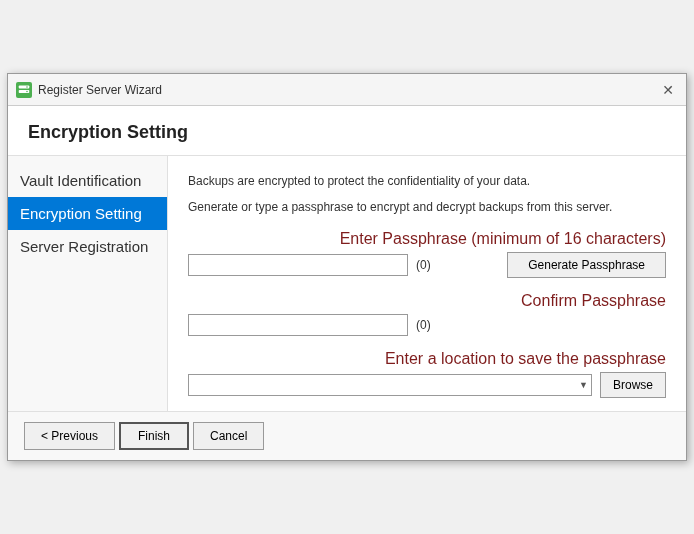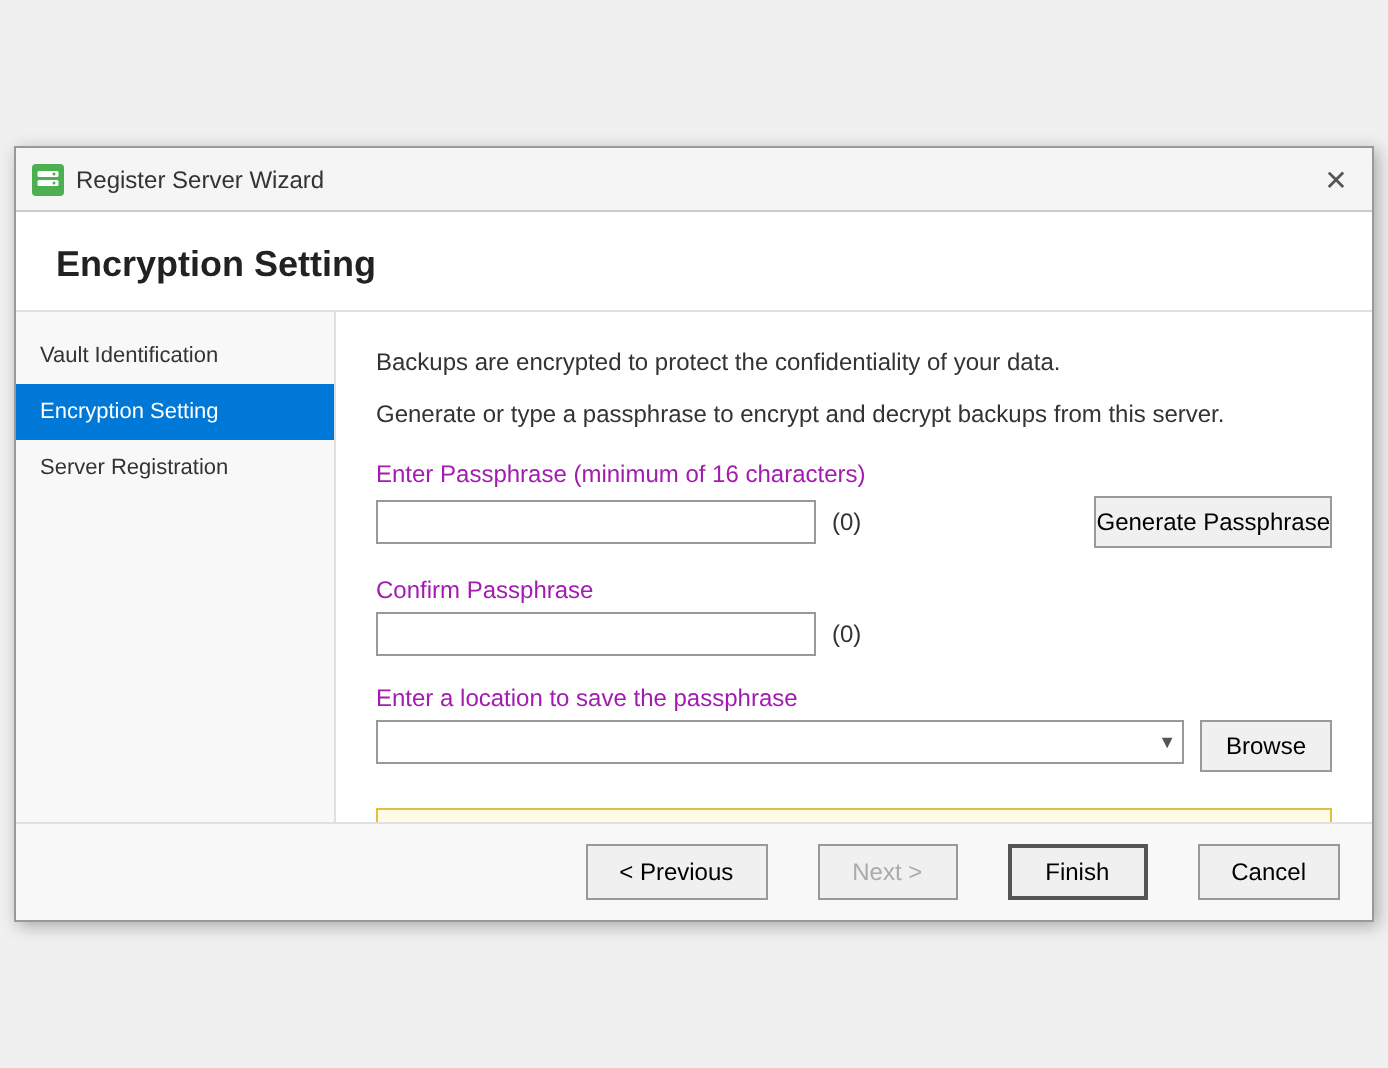--- a/index.html
+++ b/index.html
@@ -78,74 +78,75 @@
       overflow: hidden;
     }
     .sidebar {
       width: 160px;
       background: #f8f8f8;
       border-right: 1px solid #e0e0e0;
       padding-top: 8px;
     }
     .sidebar-item {
       padding: 8px 12px;
-      font-size: 11px;
+      font-size: 15px;
       color: #333;
       cursor: pointer;
     }
     .sidebar-item.active {
       background: #0078d7;
       color: #ffffff;
     }
     .main-content {
       flex: 1;
       padding: 16px 20px;
       overflow-y: auto;
     }
     .info-text {
       font-size: 12px;
       color: #333;
       margin-bottom: 8px;
       line-height: 1.5;
     }
     .section-label {
-      font-size: 12px;
-      color: #a21caf;
+      font-size: 16px;
+      color: #7f1d1d;
       margin-bottom: 4px;
       margin-top: 14px;
+      text-align: right;
     }
     .input-row {
       display: flex;
       align-items: center;
       gap: 8px;
     }
     .text-input {
       width: 220px;
       height: 22px;
       border: 1px solid #999;
       padding: 2px 4px;
       font-size: 12px;
       background: #fff;
     }
     .char-count {
       font-size: 12px;
       color: #333;
     }
     .generate-btn {
       margin-left: auto;
-      padding: 4px 0;
+      padding: 4px 20px;
       font-size: 12px;
       background: #f0f0f0;
       border: 1px solid #999;
       cursor: pointer;
       height: 26px;
     }
     .location-row {
       display: flex;
-      align-items: flex-start;
+      align-items: center;
       gap: 8px;
       margin-top: 4px;
     }
     .location-select {
       flex: 1;
       height: 22px;
       border: 1px solid #999;
       background: #fff;
       font-size: 12px;
       padding: 0 4px;
@@ -191,22 +192,22 @@
     }
     .warning-text {
       font-size: 11px;
       color: #333;
       line-height: 1.5;
     }
     .dialog-footer {
       border-top: 1px solid #e0e0e0;
       padding: 10px 16px;
       display: flex;
-      justify-content: flex-end;
-      gap: 25px;
+      justify-content: flex-start;
+      gap: 4px;
       background: #f8f8f8;
     }
     .footer-btn {
       padding: 5px 16px;
       font-size: 12px;
       background: #f0f0f0;
       border: 1px solid #999;
       cursor: pointer;
       height: 28px;
       min-width: 70px;
@@ -283,18 +284,17 @@
       </div>
 
       <div class="warning-box">
         <div class="warning-icon">⚠</div>
       </div>
     </div>
   </div>
 
   <div class="dialog-footer">
     <button class="footer-btn">&lt; Previous</button>
-    <button class="footer-btn disabled" disabled="">Next &gt;</button>
     <button class="footer-btn finish">Finish</button>
     <button class="footer-btn">Cancel</button>
   </div>
 
 </div>
 
 </body></html>

